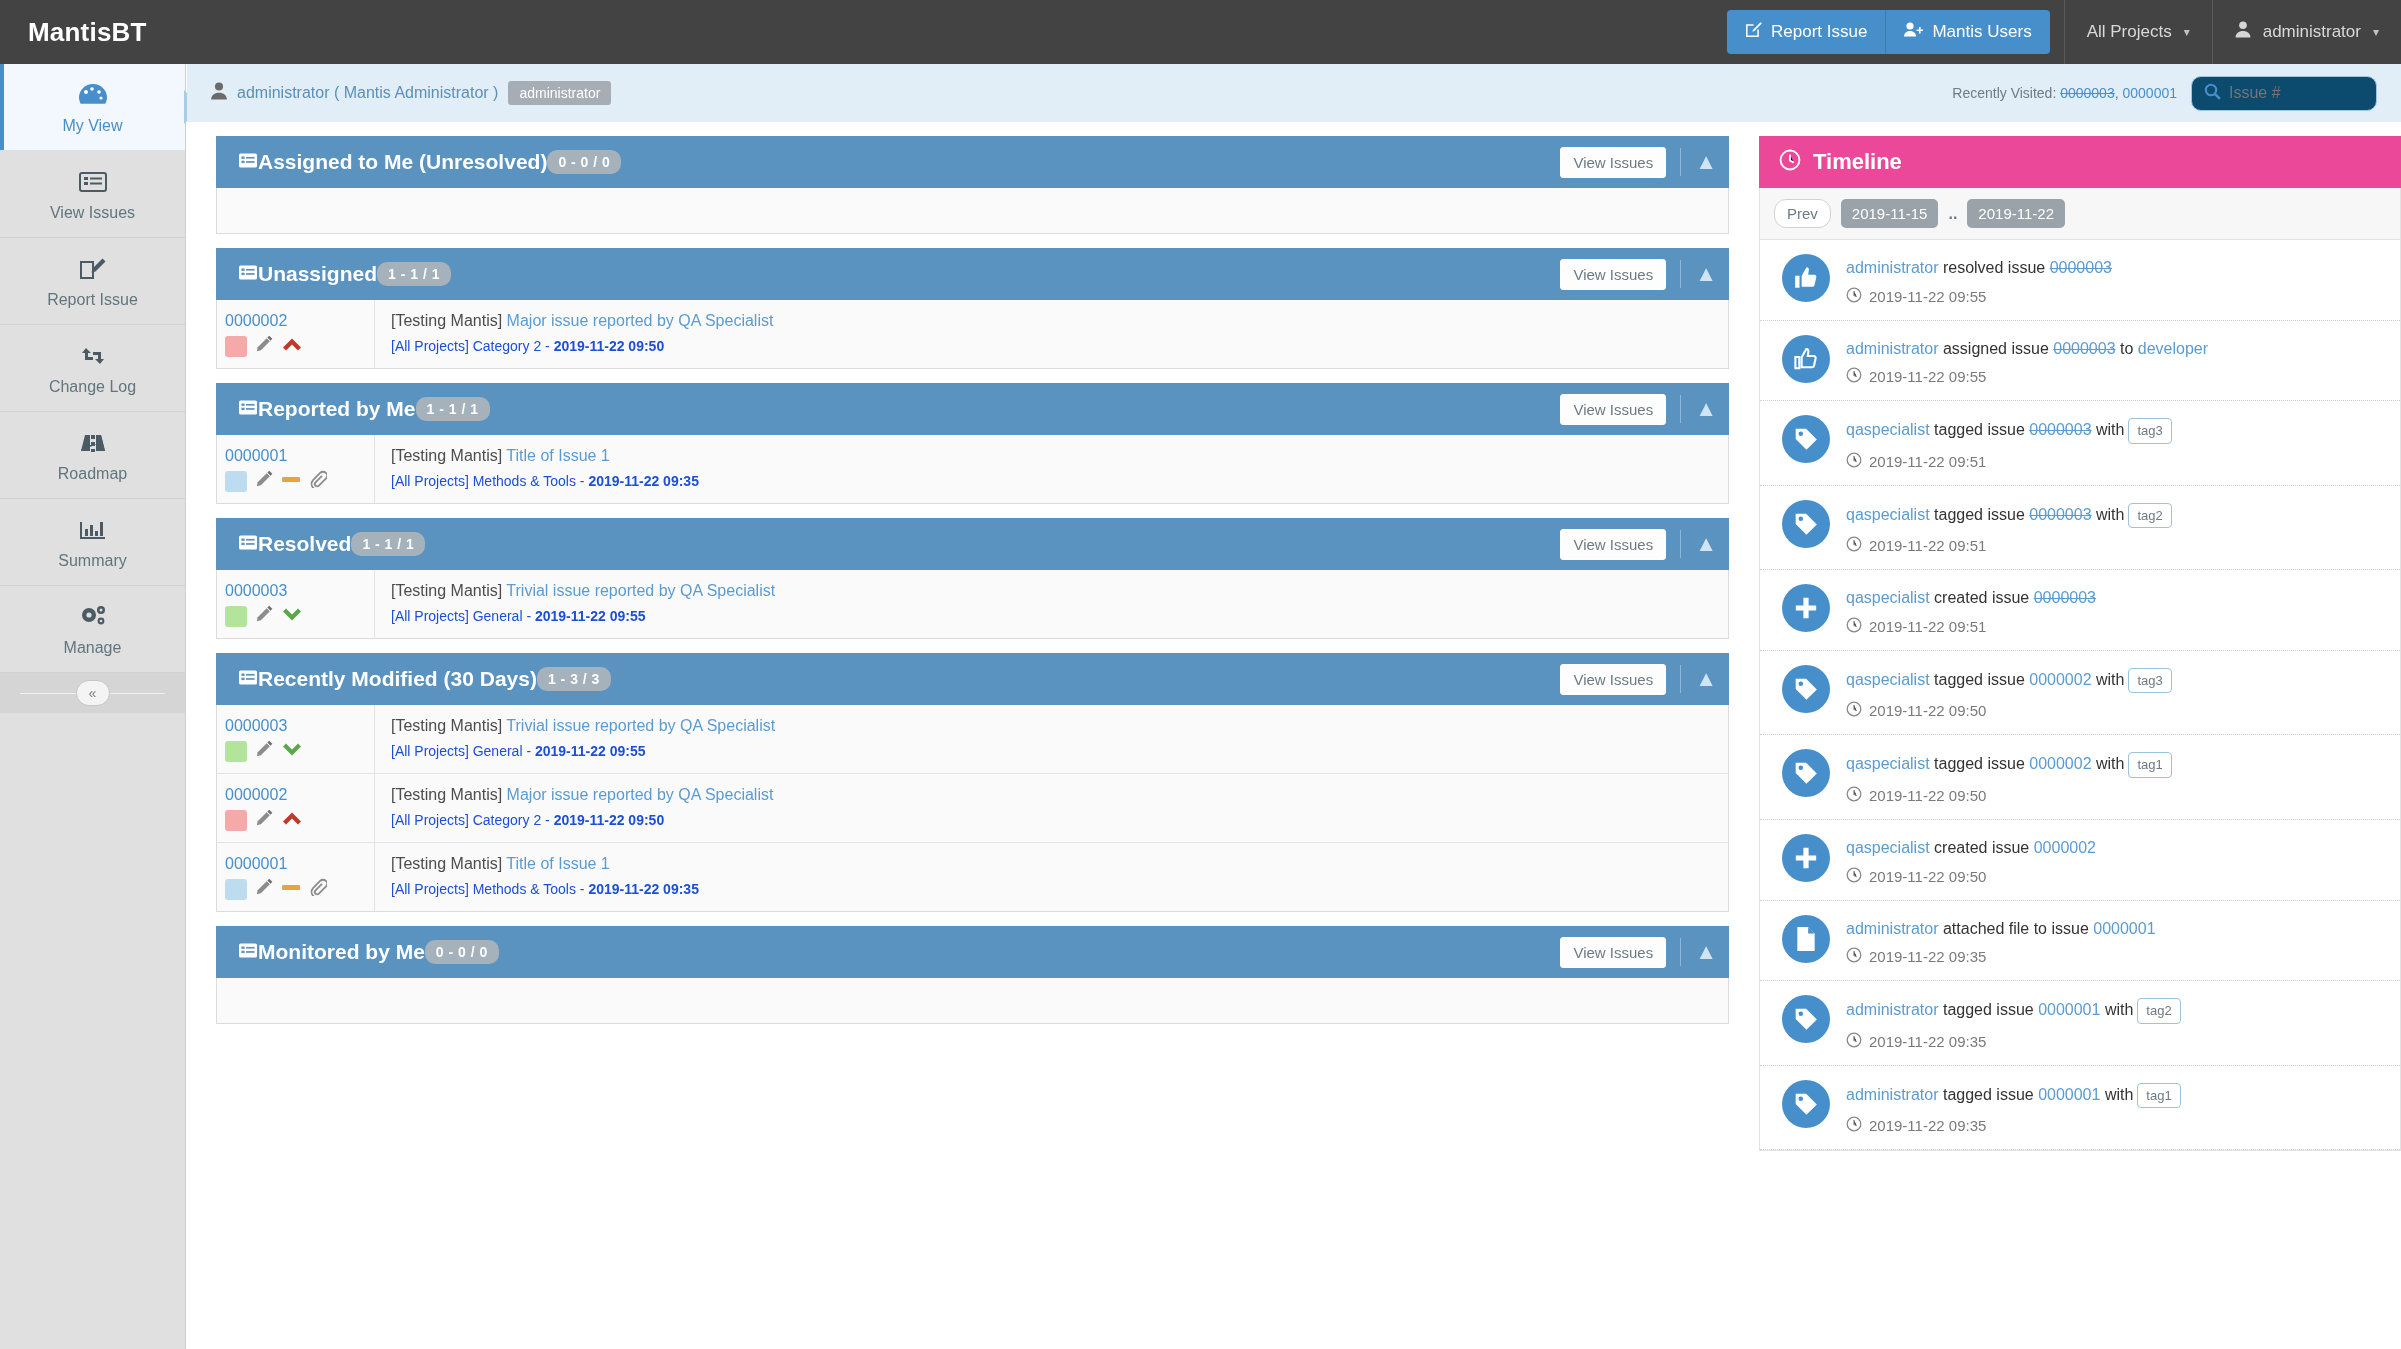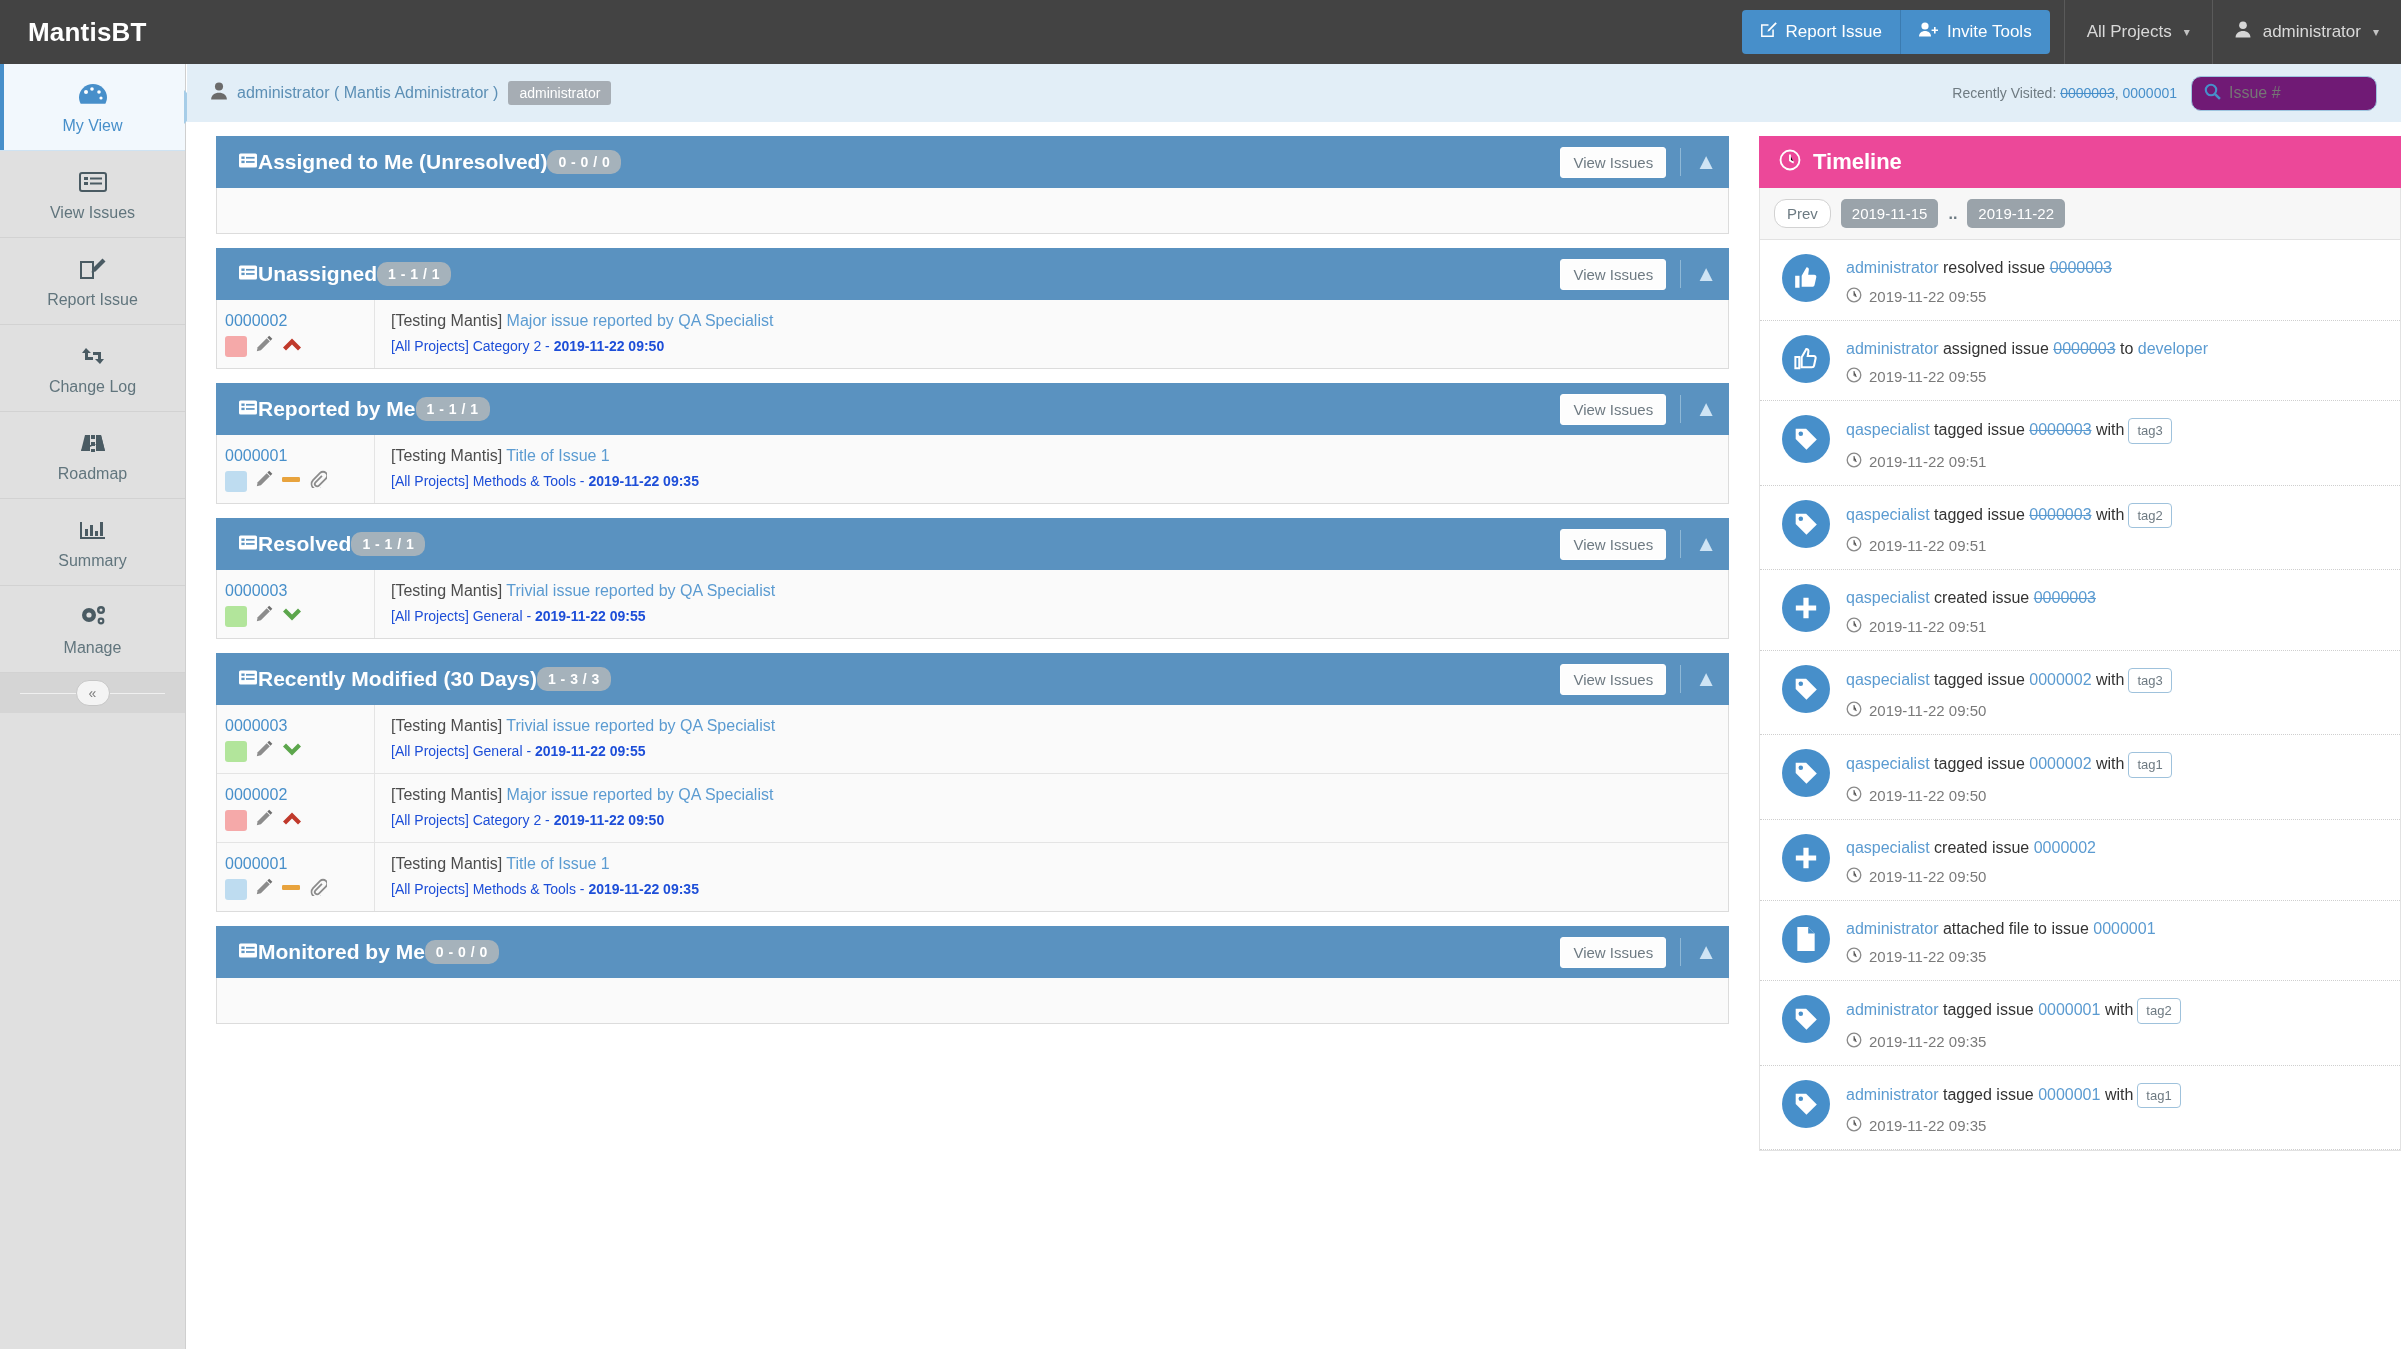--- a/index.html
+++ b/index.html
@@ -77,21 +77,21 @@
   #bc-left { display:flex; align-items:center; gap:10px; font-size:16px; color:#4f8fc0; }
   #bc-left .uname { color:#5c8fb5; }
   #bc-badge {
     background:#a6adb4; color:#fff; font-size:14px; padding:4px 11px; border-radius:3px;
   }
   #bc-right { margin-left:auto; display:flex; align-items:center; gap:14px; }
   #recent { font-size:14px; color:#6f7b82; white-space:nowrap; }
   #recent a { color:#478fca; text-decoration:none; }
   #recent a.visited { text-decoration:line-through; }
   #issue-search {
-    display:flex; align-items:center; gap:8px; background:#701a75;
+    display:flex; align-items:center; gap:8px; background:#0c4a6e;
     border:1px solid #9fc6e0; border-radius:10px; padding:6px 12px; width:186px;
   }
   #issue-search input {
     border:none; outline:none; font-size:16px; color:#9aa5ab; width:100%;
     font-family:"Liberation Sans", sans-serif; background:transparent;
   }
 
   
   #main {
     position:absolute; left:187px; top:122px; right:650px; bottom:0;
@@ -196,21 +196,21 @@
       <span>Report Issue</span>
     </button>
     <button class="hdr-btn second">
       <span>
         <svg width="19" height="17" viewBox="0 0 19 16">
             <circle cx="6" cy="4.5" r="3.6" fill="#fff"></circle>
             <path fill="#fff" d="M0 15c0-3.3 2.7-5.4 6-5.4s6 2.1 6 5.4z"></path>
             <path fill="#fff" d="M15 5.5h1.6v2.4H19v1.6h-2.4V12H15V9.5h-2.4V7.9H15z"></path>
           </svg>
       </span>
-      <span>Invite Tools</span>
+      <span>Mantis Users</span>
     </button>
     <div class="nav-sep">
       <span>All Projects</span>
       <span class="caret">▾</span>
     </div>
     <div class="nav-sep">
       <span>
         <svg width="16" height="17" viewBox="0 0 14 16">
             <circle cx="7" cy="4" r="3.6" fill="#d6d6d6"></circle>
             <path fill="#d6d6d6" d="M0 15.5c0-3.6 3.1-6 7-6s7 2.4 7 6z"></path>

